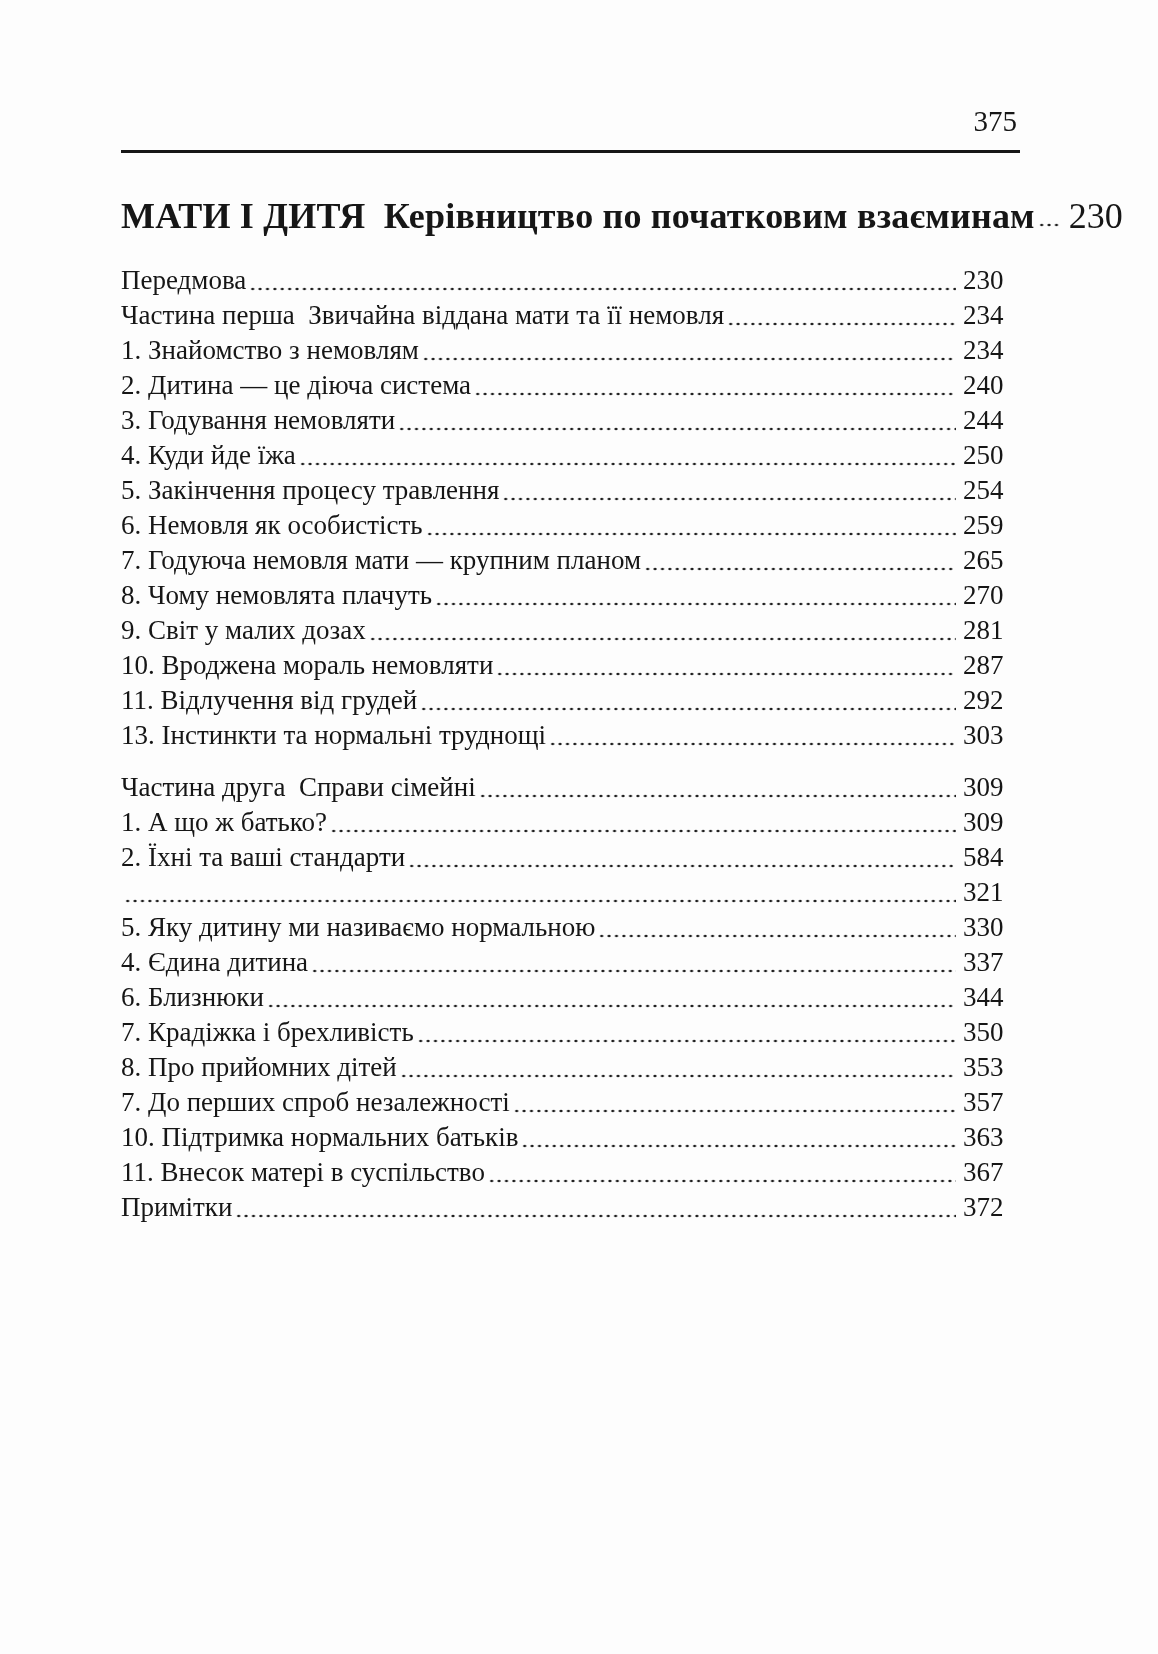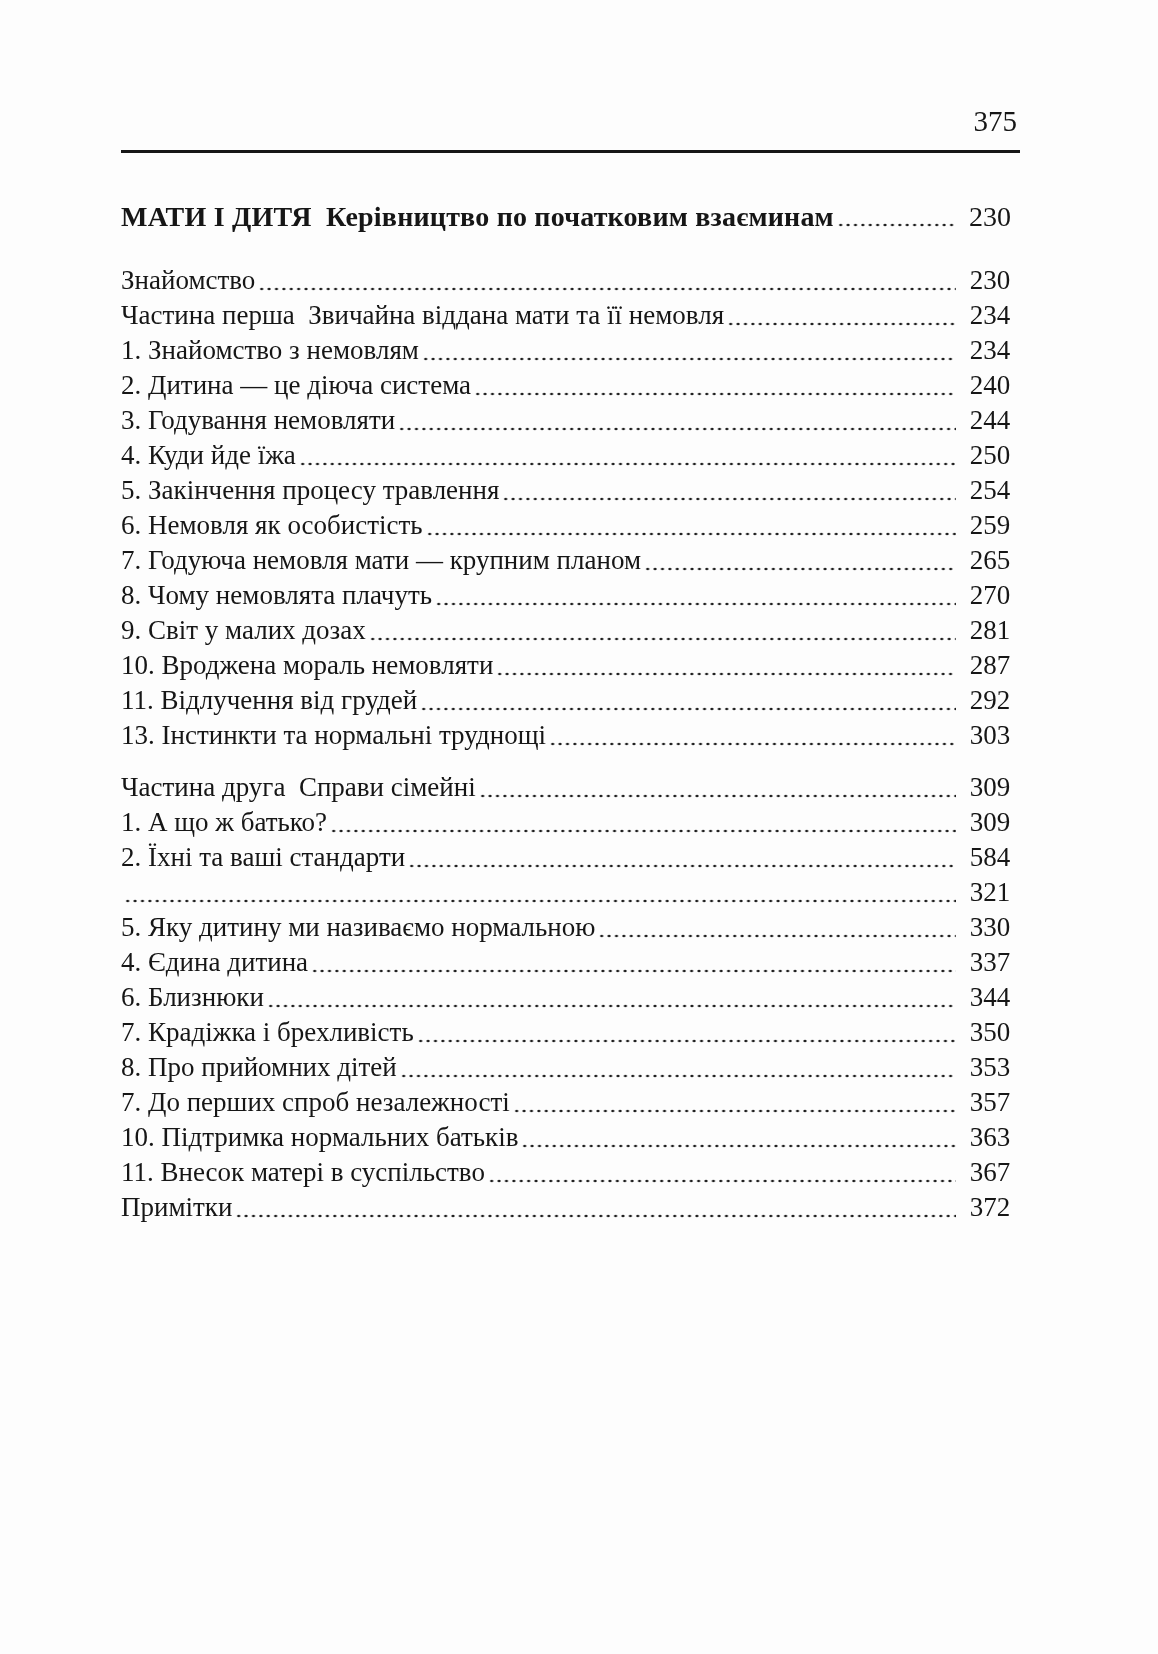--- a/index.html
+++ b/index.html
@@ -33,21 +33,21 @@
     margin: 46px 141px 0 121px;
   }
   .toc-row {
     display: flex;
     align-items: baseline;
     font-size: 27px;
     line-height: 35px;
     white-space: pre;
   }
   .toc-title-row {
-    font-size: 28px;
+    font-size: 36px;
     margin-bottom: 29px;
   }
   .toc-title-row .row-label {
     font-weight: bold;
     letter-spacing: 0.2px;
   }
   .section-gap {
     margin-top: 17px;
   }
   .row-label {
@@ -60,21 +60,21 @@
     min-width: 24px;
     margin: 0 7px 0 3px;
     background-image: radial-gradient(circle, #1d1d1d 1.35px, rgba(0,0,0,0) 1.6px);
     background-size: 7.4px 4px;
     background-repeat: repeat-x;
     background-position: left 0 bottom 7px;
   }
   .pagenum {
     flex: 0 0 auto;
     min-width: 54px;
-    text-align: center;
+    text-align: left;
     white-space: pre;
   }
 </style>
 </head>
 <body>
 
 <div class="page">
 
   <div class="header">
     <span>375</span>
@@ -85,21 +85,21 @@
   <div class="toc">
 
     <div class="toc-row toc-title-row">
       <span class="row-label">МАТИ І ДИТЯ  Керівництво по початковим взаєминам</span>
       <span class="leader"></span>
       <span class="pagenum">230</span>
     </div>
 
     <div>
         <div class="toc-row">
-    <span class="row-label">Знайомство</span>
+    <span class="row-label">Передмова</span>
     <span class="leader"></span>
     <span class="pagenum">230</span>
   </div>
         <div class="toc-row">
     <span class="row-label">Частина перша  Звичайна віддана мати та її немовля</span>
     <span class="leader"></span>
     <span class="pagenum">234</span>
   </div>
         <div class="toc-row">
     <span class="row-label">1. Знайомство з немовлям</span>

